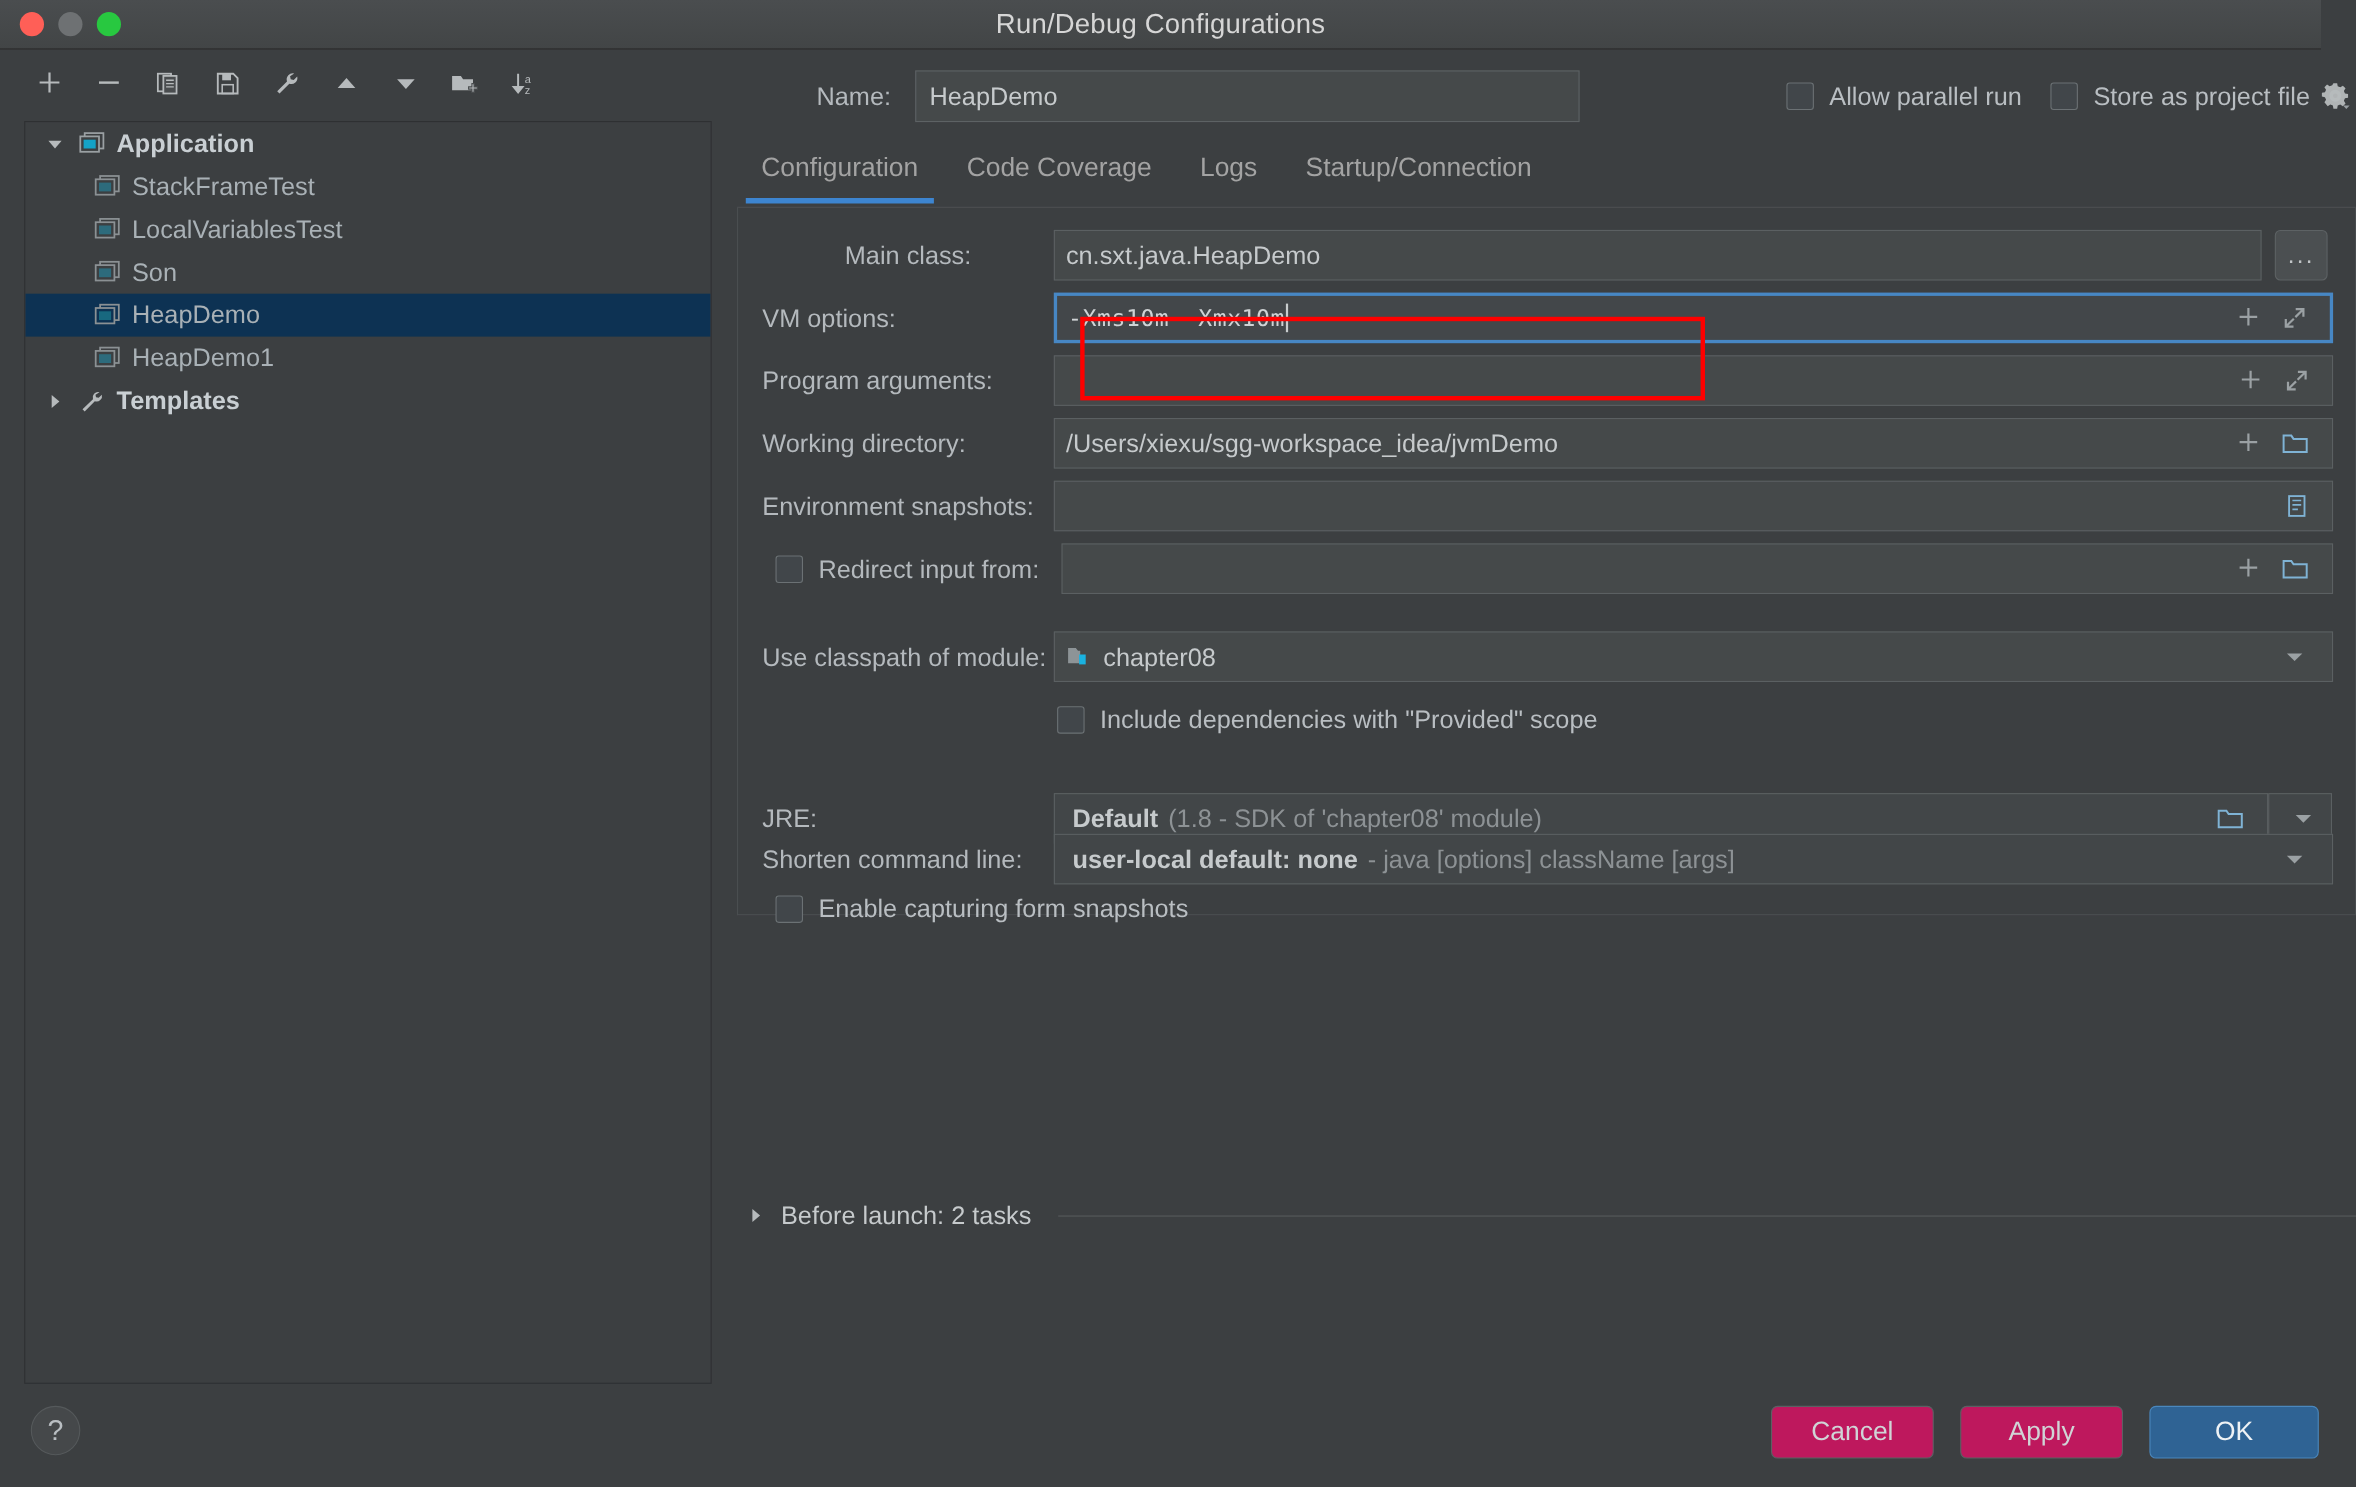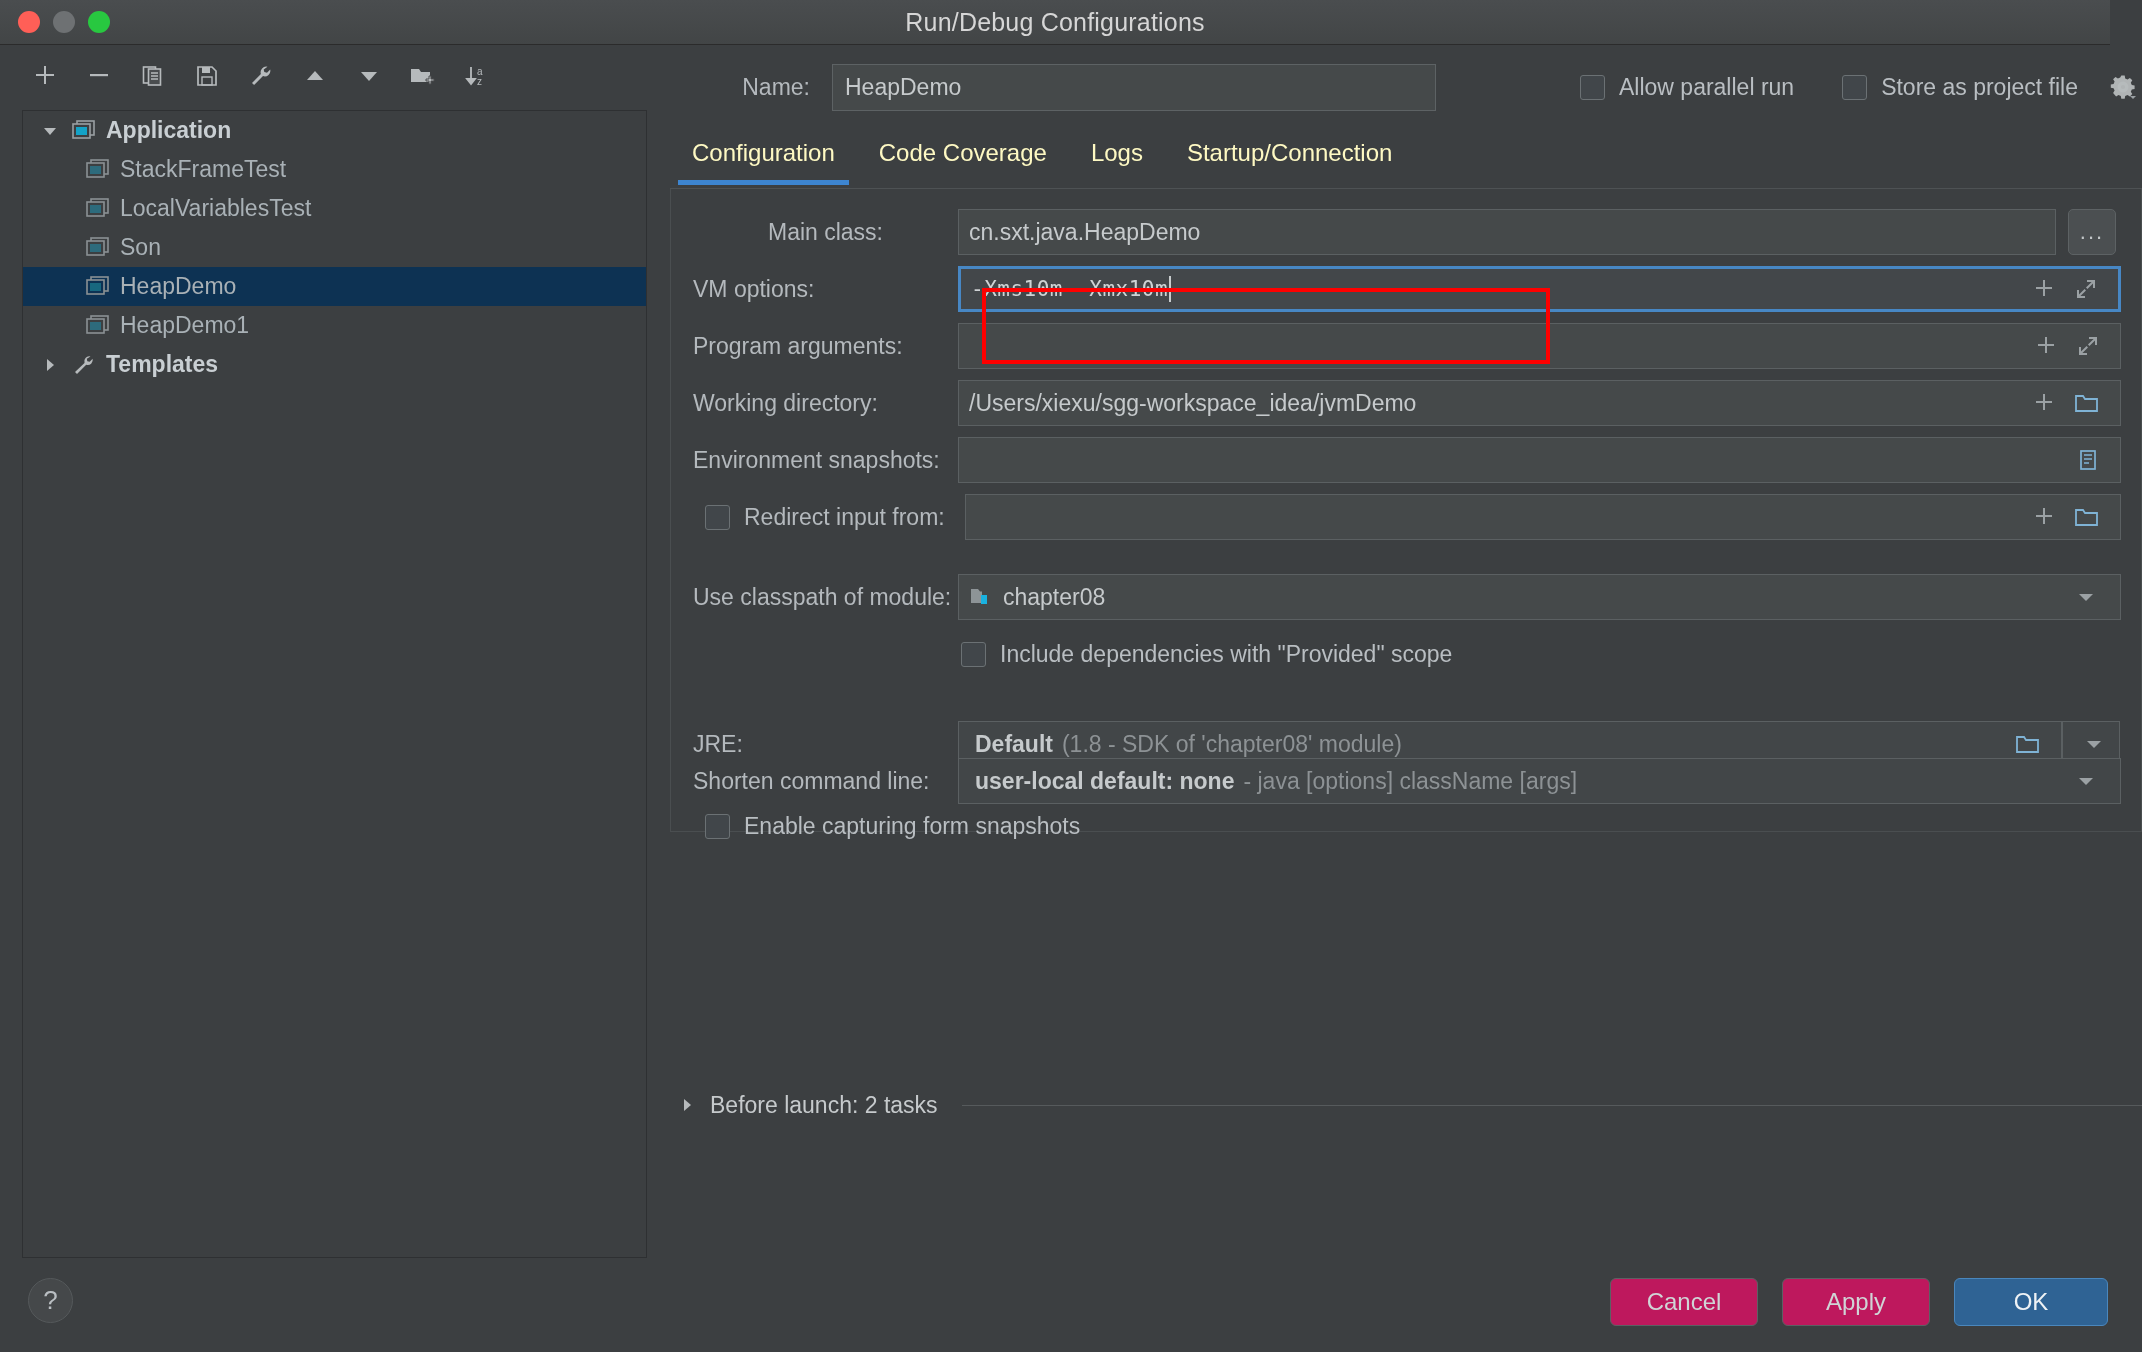--- a/index.html
+++ b/index.html
@@ -59,28 +59,28 @@
   .right { position: absolute; left: 660px; top: 45px; width: 1482px; height: 1162px; }
 
   .name-row { position: absolute; left: 0; top: 12px; width: 1482px; height: 60px; display: flex; align-items: center; }
   .name-label { width: 150px; text-align: right; font-size: 23px; color: #b4b9bd; }
   .name-input {
     margin-left: 22px; width: 604px; height: 47px;
     background: #45494a; border: 1px solid #5d6264;
     color: #c6cacc; font-size: 23px; padding: 0 12px;
     display: flex; align-items: center;
   }
-  .hdr-checks { position: absolute; right: 4px; top: 12px; height: 60px; display: flex; align-items: center; gap: 48px; }
+  .hdr-checks { position: absolute; right: 4px; top: 12px; height: 60px; display: flex; align-items: center; gap: 26px; }
   .chk-wrap { display: flex; align-items: center; gap: 14px; font-size: 23px; color: #b9bec2; }
   .checkbox { width: 25px; height: 25px; border: 1px solid #6b7174; border-radius: 3px; background: #41464a; }
 
   
   .tabs { position: absolute; left: 10px; top: 88px; width: 1472px; height: 58px; display: flex; align-items: flex-start; gap: 0; }
   .tab {
-    font-size: 24px; color: #fef9c3; padding: 6px 22px 18px 22px; position: relative; white-space: nowrap;
+    font-size: 24px; color: #a3a3a3; padding: 6px 22px 18px 22px; position: relative; white-space: nowrap;
   }
   .tab.active::after {
     content: ""; position: absolute; left: 8px; right: 8px; bottom: 0; height: 5px; background: #3d85d0;
   }
   .tab-underline { position: absolute; left: 10px; top: 143px; width: 1472px; height: 1px; background: #4e5254; }
 
   
   .form-panel {
     position: absolute; left: 10px; top: 144px; width: 1472px; height: 643px;
     border: 1px solid #4a4e50; border-top: none; background: #3c3f41;

